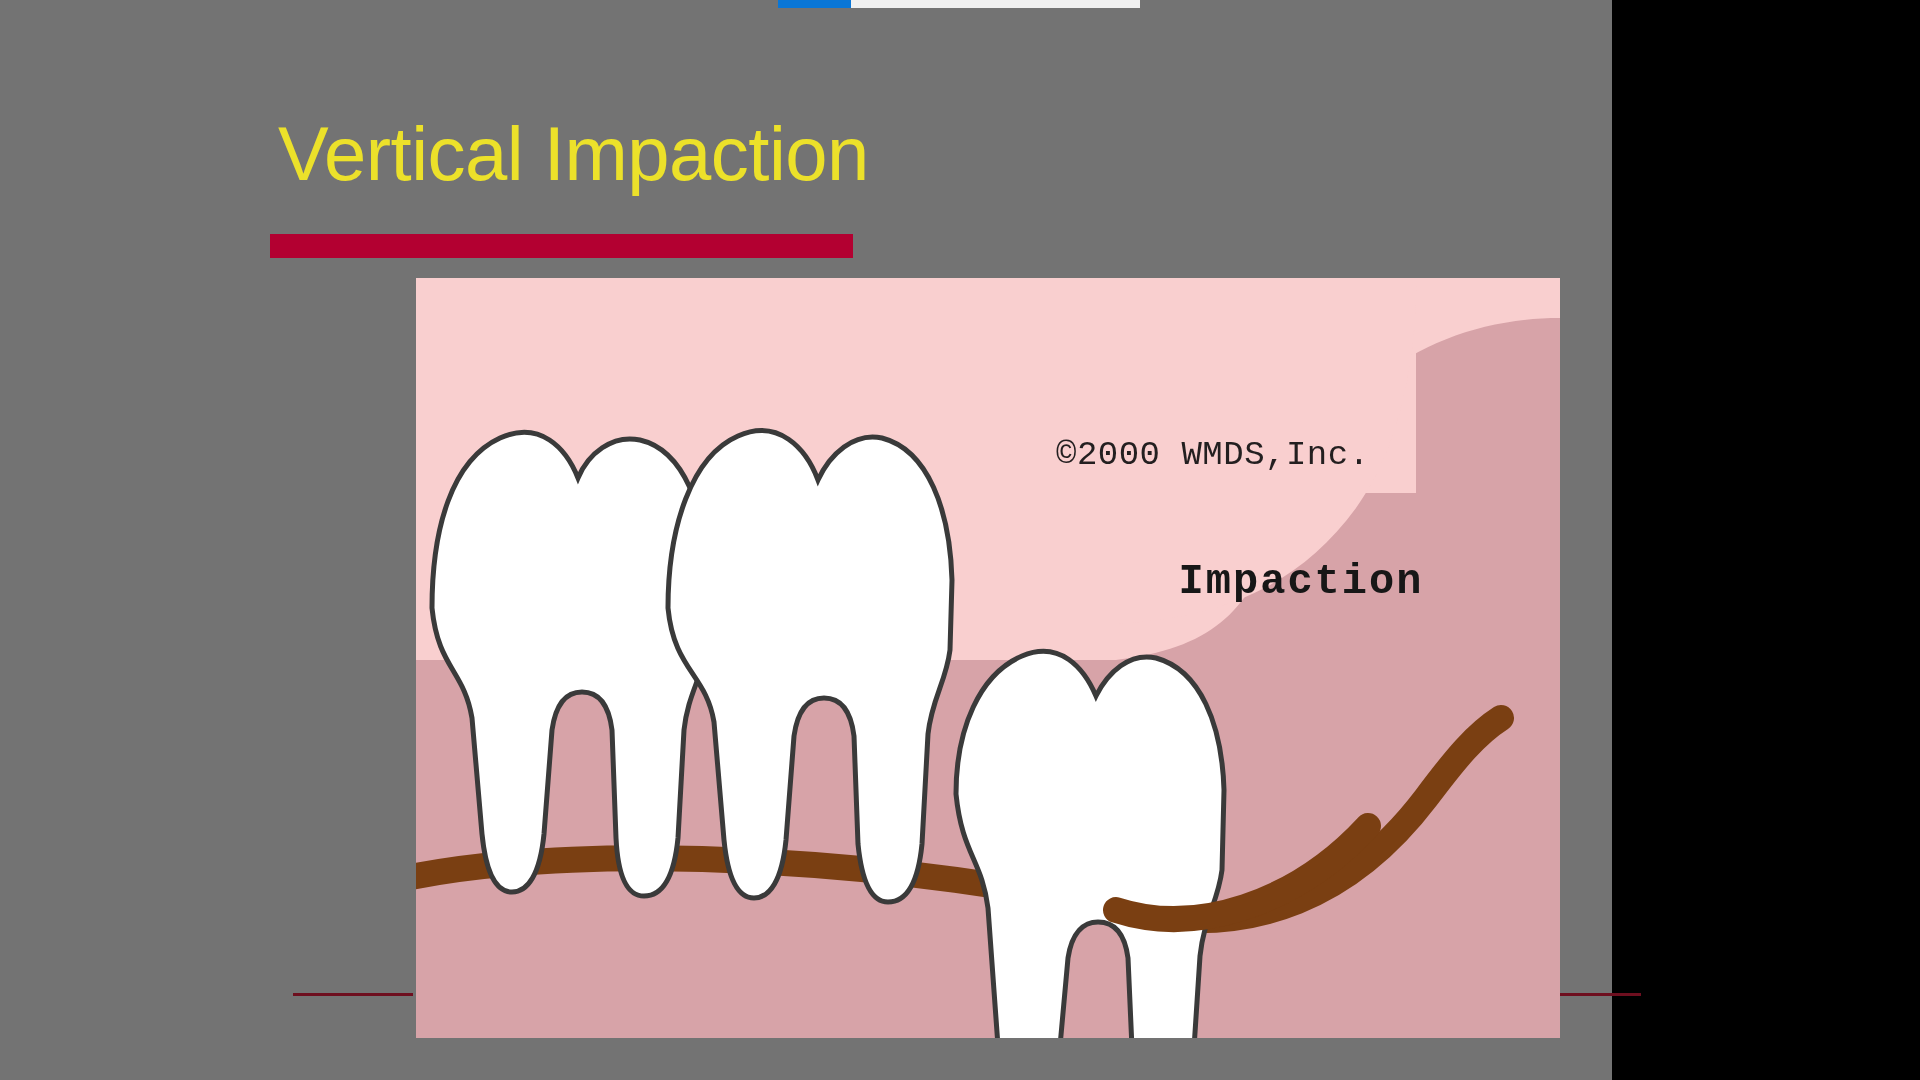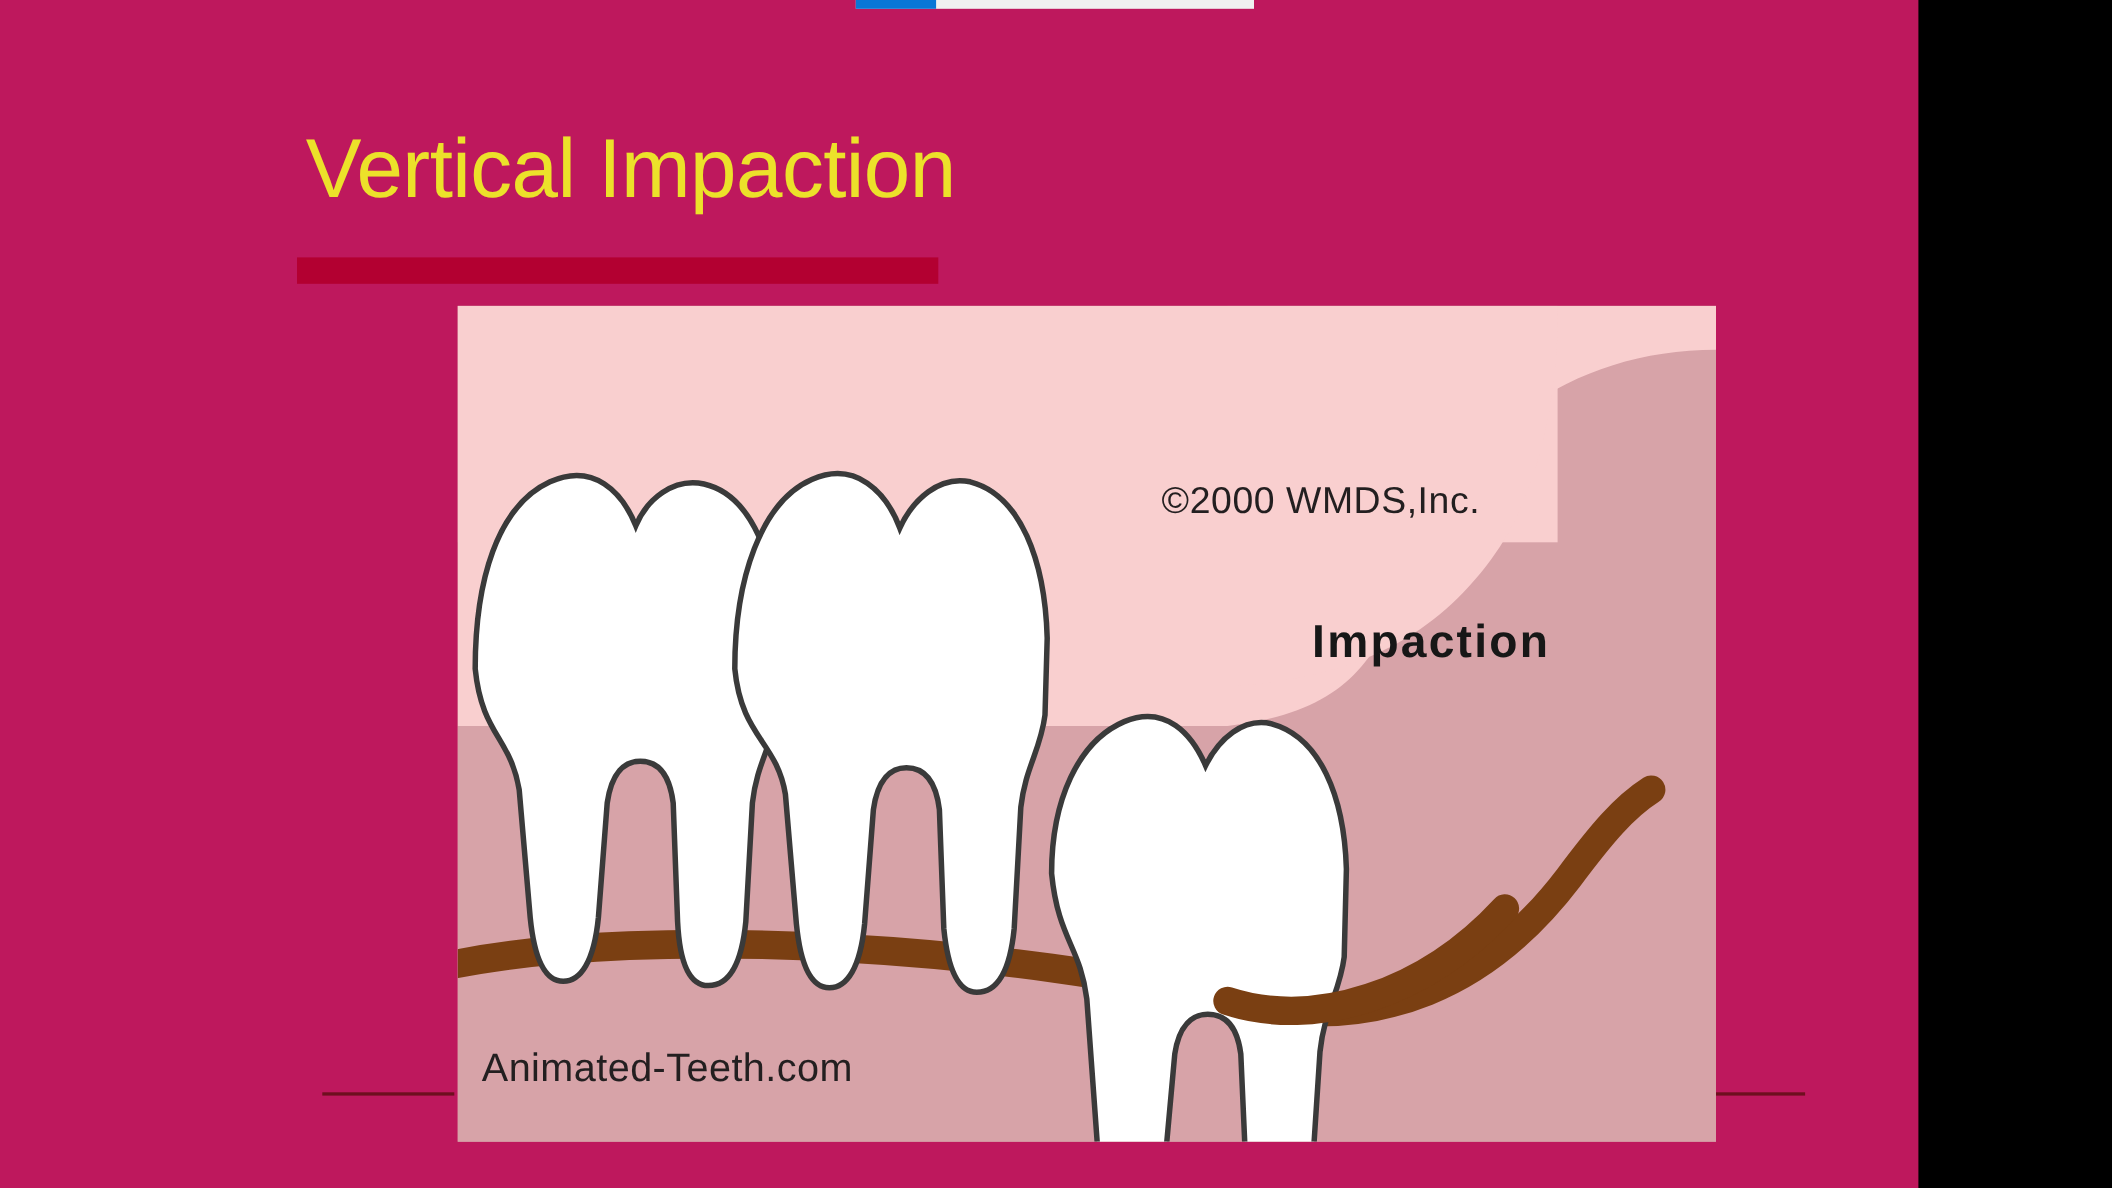--- a/index.html
+++ b/index.html
@@ -4,22 +4,22 @@
 <style>
   * { margin:0; padding:0; box-sizing:border-box; }
   html,body{
     width:1920px; height:1080px;
     background:#000;
     overflow:hidden;
     font-family:"Liberation Sans", sans-serif;
   }
   #slide{
     position:relative;
-    width:1744px; height:1080px;
-    background:#be185d;
+    width:1612px; height:1080px;
+    background:#737373;
   }
 
   
   #progress-track{
     position:absolute;
     left:778px; top:0px;
     width:362px; height:8px;
     background:#f0f0f0;
   }
   #progress-fill{
@@ -56,20 +56,21 @@
   #hair-rule-left{ left:293px; top:993px; width:120px; }
   #hair-rule-right{ left:1560px; top:993px; width:81px; }
 
   
   #illustration{
     position:absolute;
     left:416px; top:278px;
     width:1144px; height:760px;
     background:#d7a3a8;
     overflow:hidden;
+    font-family:Liberation Mono, monospace;
   }
   #illo-svg{ display:block; width:1144px; height:760px; }
 
   
   #copyright-text{
     position:absolute;
     left:640px; top:158px;
     color:#231f20;
     font-size:34px;
     letter-spacing:0.5px;
@@ -190,16 +191,15 @@
 
       <path d="M700,632 C780,658 880,626 952,548" fill="none" stroke="#7A3F12" stroke-width="26" stroke-linecap="round"></path>
     </svg>
 
     <div id="copyright-text">©2000 WMDS,Inc.</div>
 
     <div id="diagram-label">
       <div>Impaction</div>
     </div>
 
-    <div id="watermark-text">Animated-Teeth.com</div>
   </div>
 
 </div>
 
 </body></html>

